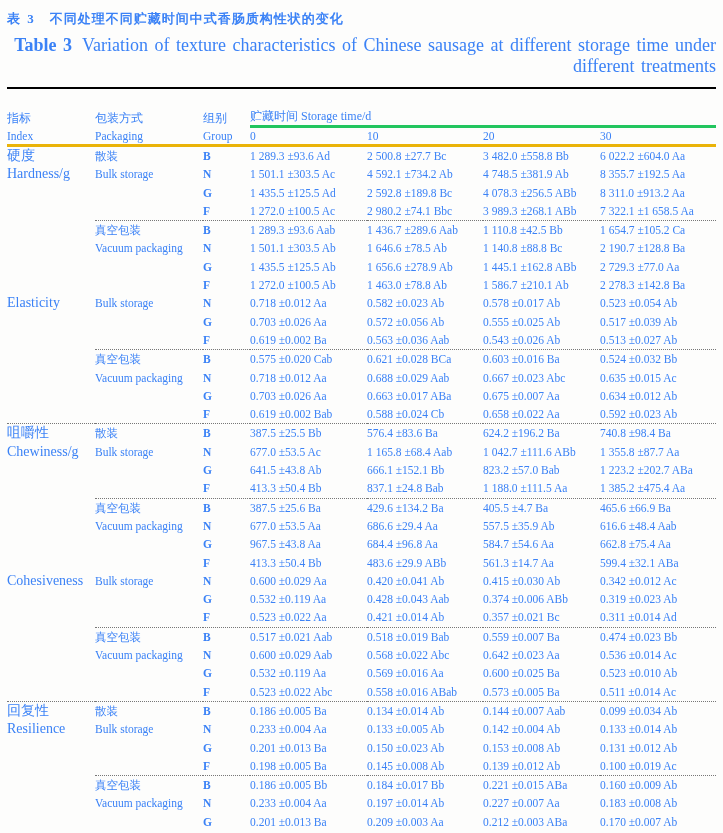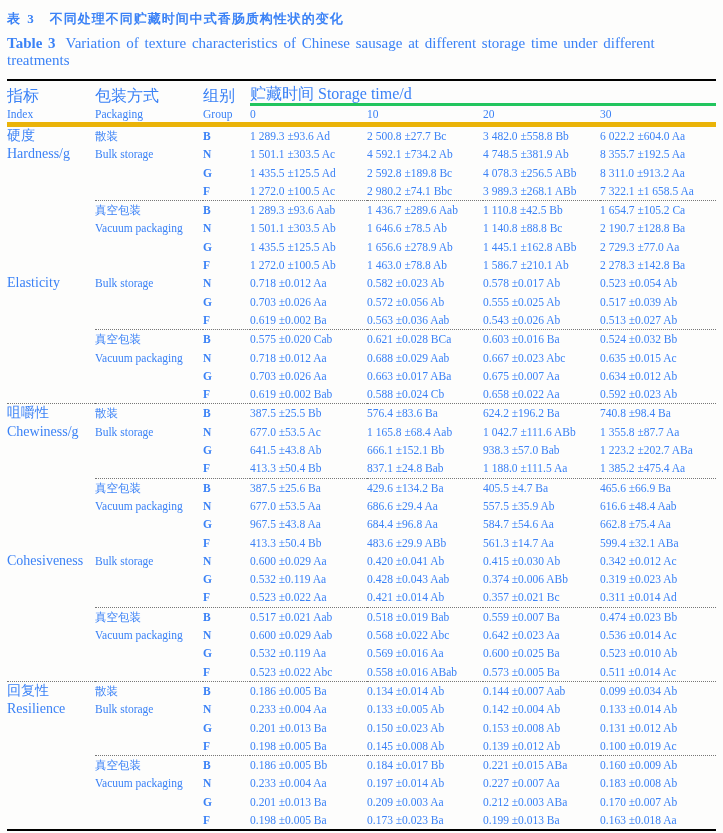--- a/index.html
+++ b/index.html
@@ -12,44 +12,45 @@
     padding: 8px 7px 0 7px;
     overflow: hidden;
   }
   .title-zh {
     font-size: 13px; font-weight: bold;
     letter-spacing: 1px;
     margin: 2px 0 7px 0;
   }
   .title-zh .tlabel { margin-right: 14px; letter-spacing: 2px; }
   .title-en {
-    font-size: 15px; font-weight: normal;
+    font-size: 18px; font-weight: normal;
     margin: 0 0 10px 0;
     word-spacing: 2px;
+    text-align: right;
   }
   .title-en .tlabel { font-weight: bold; margin-right: 10px; }
   table.main {
     width: 709px;
     border-collapse: collapse;
     table-layout: fixed;
     border-top: 2px solid #000;
     border-bottom: 2px solid #000;
     font-size: 11.5px;
   }
   thead th {
     font-weight: normal;
     text-align: left;
     vertical-align: bottom;
     padding: 0;
     height: 16.5px;
     line-height: 16.5px;
     white-space: nowrap;
   }
-  thead tr.zh th { padding-top: 5px; font-size: 16px; }
-  thead tr.en { border-bottom: 5px solid #eab308; }
+  thead tr.zh th { padding-top: 19px; font-size: 12px; }
+  thead tr.en { border-bottom: 3px solid #eab308; }
   thead th.time-span { border-bottom: 3px solid #22c55e; font-size: 12px; }
   tbody td {
     padding: 0;
     height: 18.3px;
     line-height: 18.3px;
     vertical-align: middle;
     white-space: nowrap;
     overflow: hidden;
     font-size: 11.5px;
   }
@@ -251,21 +252,21 @@
           <td class="value-col">1 165.8 ±68.4 Aab</td>
           <td class="value-col">1 042.7 ±111.6 ABb</td>
           <td class="value-col">1 355.8 ±87.7 Aa</td>
         </tr>
         <tr>
           <td class="index-col"></td>
           <td class="pack-col"></td>
           <td class="group-col">G</td>
           <td class="value-col">641.5 ±43.8 Ab</td>
           <td class="value-col">666.1 ±152.1 Bb</td>
-          <td class="value-col">938.3 ±57.0 Bab</td>
+          <td class="value-col">823.2 ±57.0 Bab</td>
           <td class="value-col">1 223.2 ±202.7 ABa</td>
         </tr>
         <tr>
           <td class="index-col"></td>
           <td class="pack-col"></td>
           <td class="group-col">F</td>
           <td class="value-col">413.3 ±50.4 Bb</td>
           <td class="value-col">837.1 ±24.8 Bab</td>
           <td class="value-col">1 188.0 ±111.5 Aa</td>
           <td class="value-col">1 385.2 ±475.4 Aa</td>

